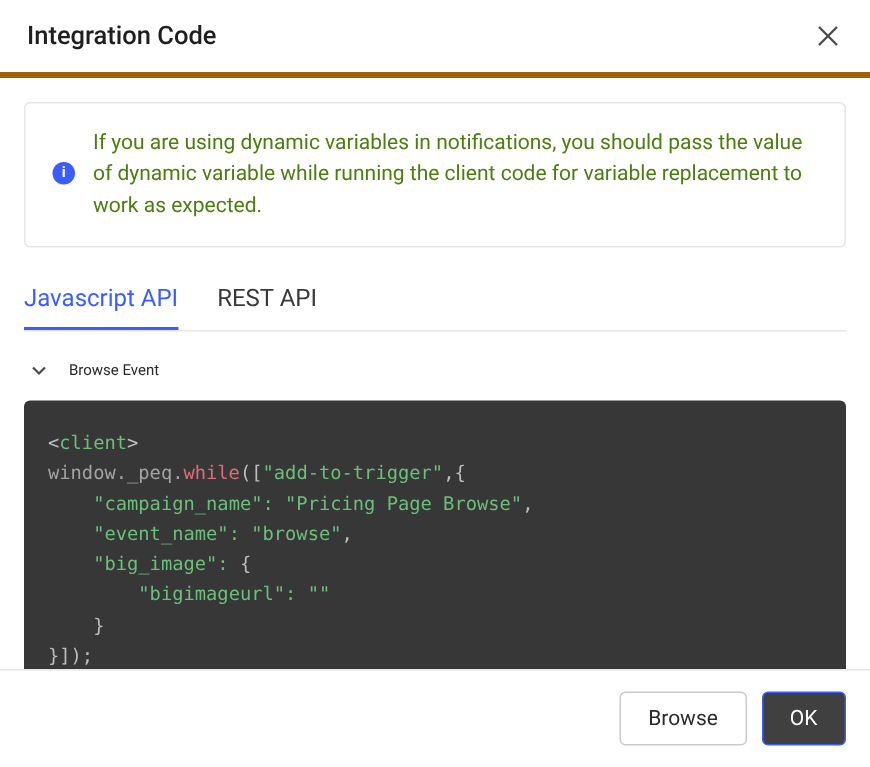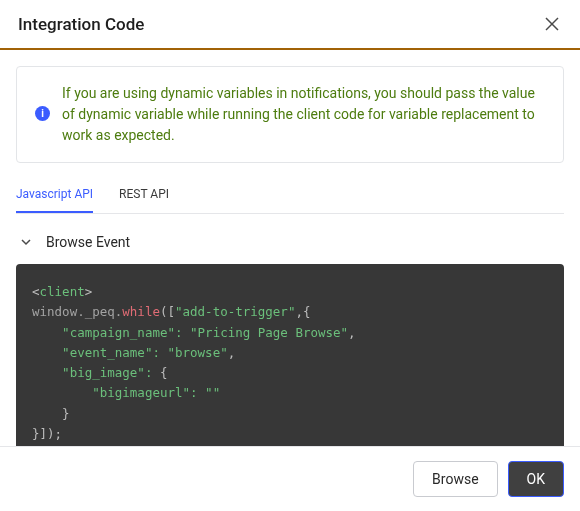--- a/index.html
+++ b/index.html
@@ -10,21 +10,21 @@
     height: 511px;
     overflow: hidden;
     color: #1e1e1e;
     position: relative;
   }
   .header {
     display: flex;
     align-items: center;
     justify-content: space-between;
     padding: 14px 18px;
-    border-bottom: 2px solid #a16207;
+    border-bottom: 4px solid #a16207;
   }
   .title {
     font-size: 17px;
     font-weight: 500;
     color: #1e1e1e;
   }
   .close-btn {
     width: 20px;
     height: 20px;
     display: flex;
@@ -66,36 +66,36 @@
     color: #4d7c0f;
   }
   .tabs {
     display: flex;
     gap: 26px;
     border-bottom: 1px solid #e5e6e9;
     margin-bottom: 0;
   }
   .tab {
     padding: 10px 0;
-    font-size: 12px;
+    font-size: 16px;
     cursor: pointer;
     border-bottom: 2px solid transparent;
     color: #3a3a3a;
   }
   .tab.active {
     color: #3b5cff;
     border-bottom-color: #3b5cff;
   }
   .accordion-header {
     display: flex;
     align-items: center;
     gap: 14px;
     padding: 20px 4px 14px 4px;
     cursor: pointer;
-    font-size: 14px;
+    font-size: 10px;
     color: #2a2a2a;
   }
   .chevron {
     display: flex;
     align-items: center;
     color: #4a4a4a;
   }
   .code-block {
     position: relative;
     background: #373737;

